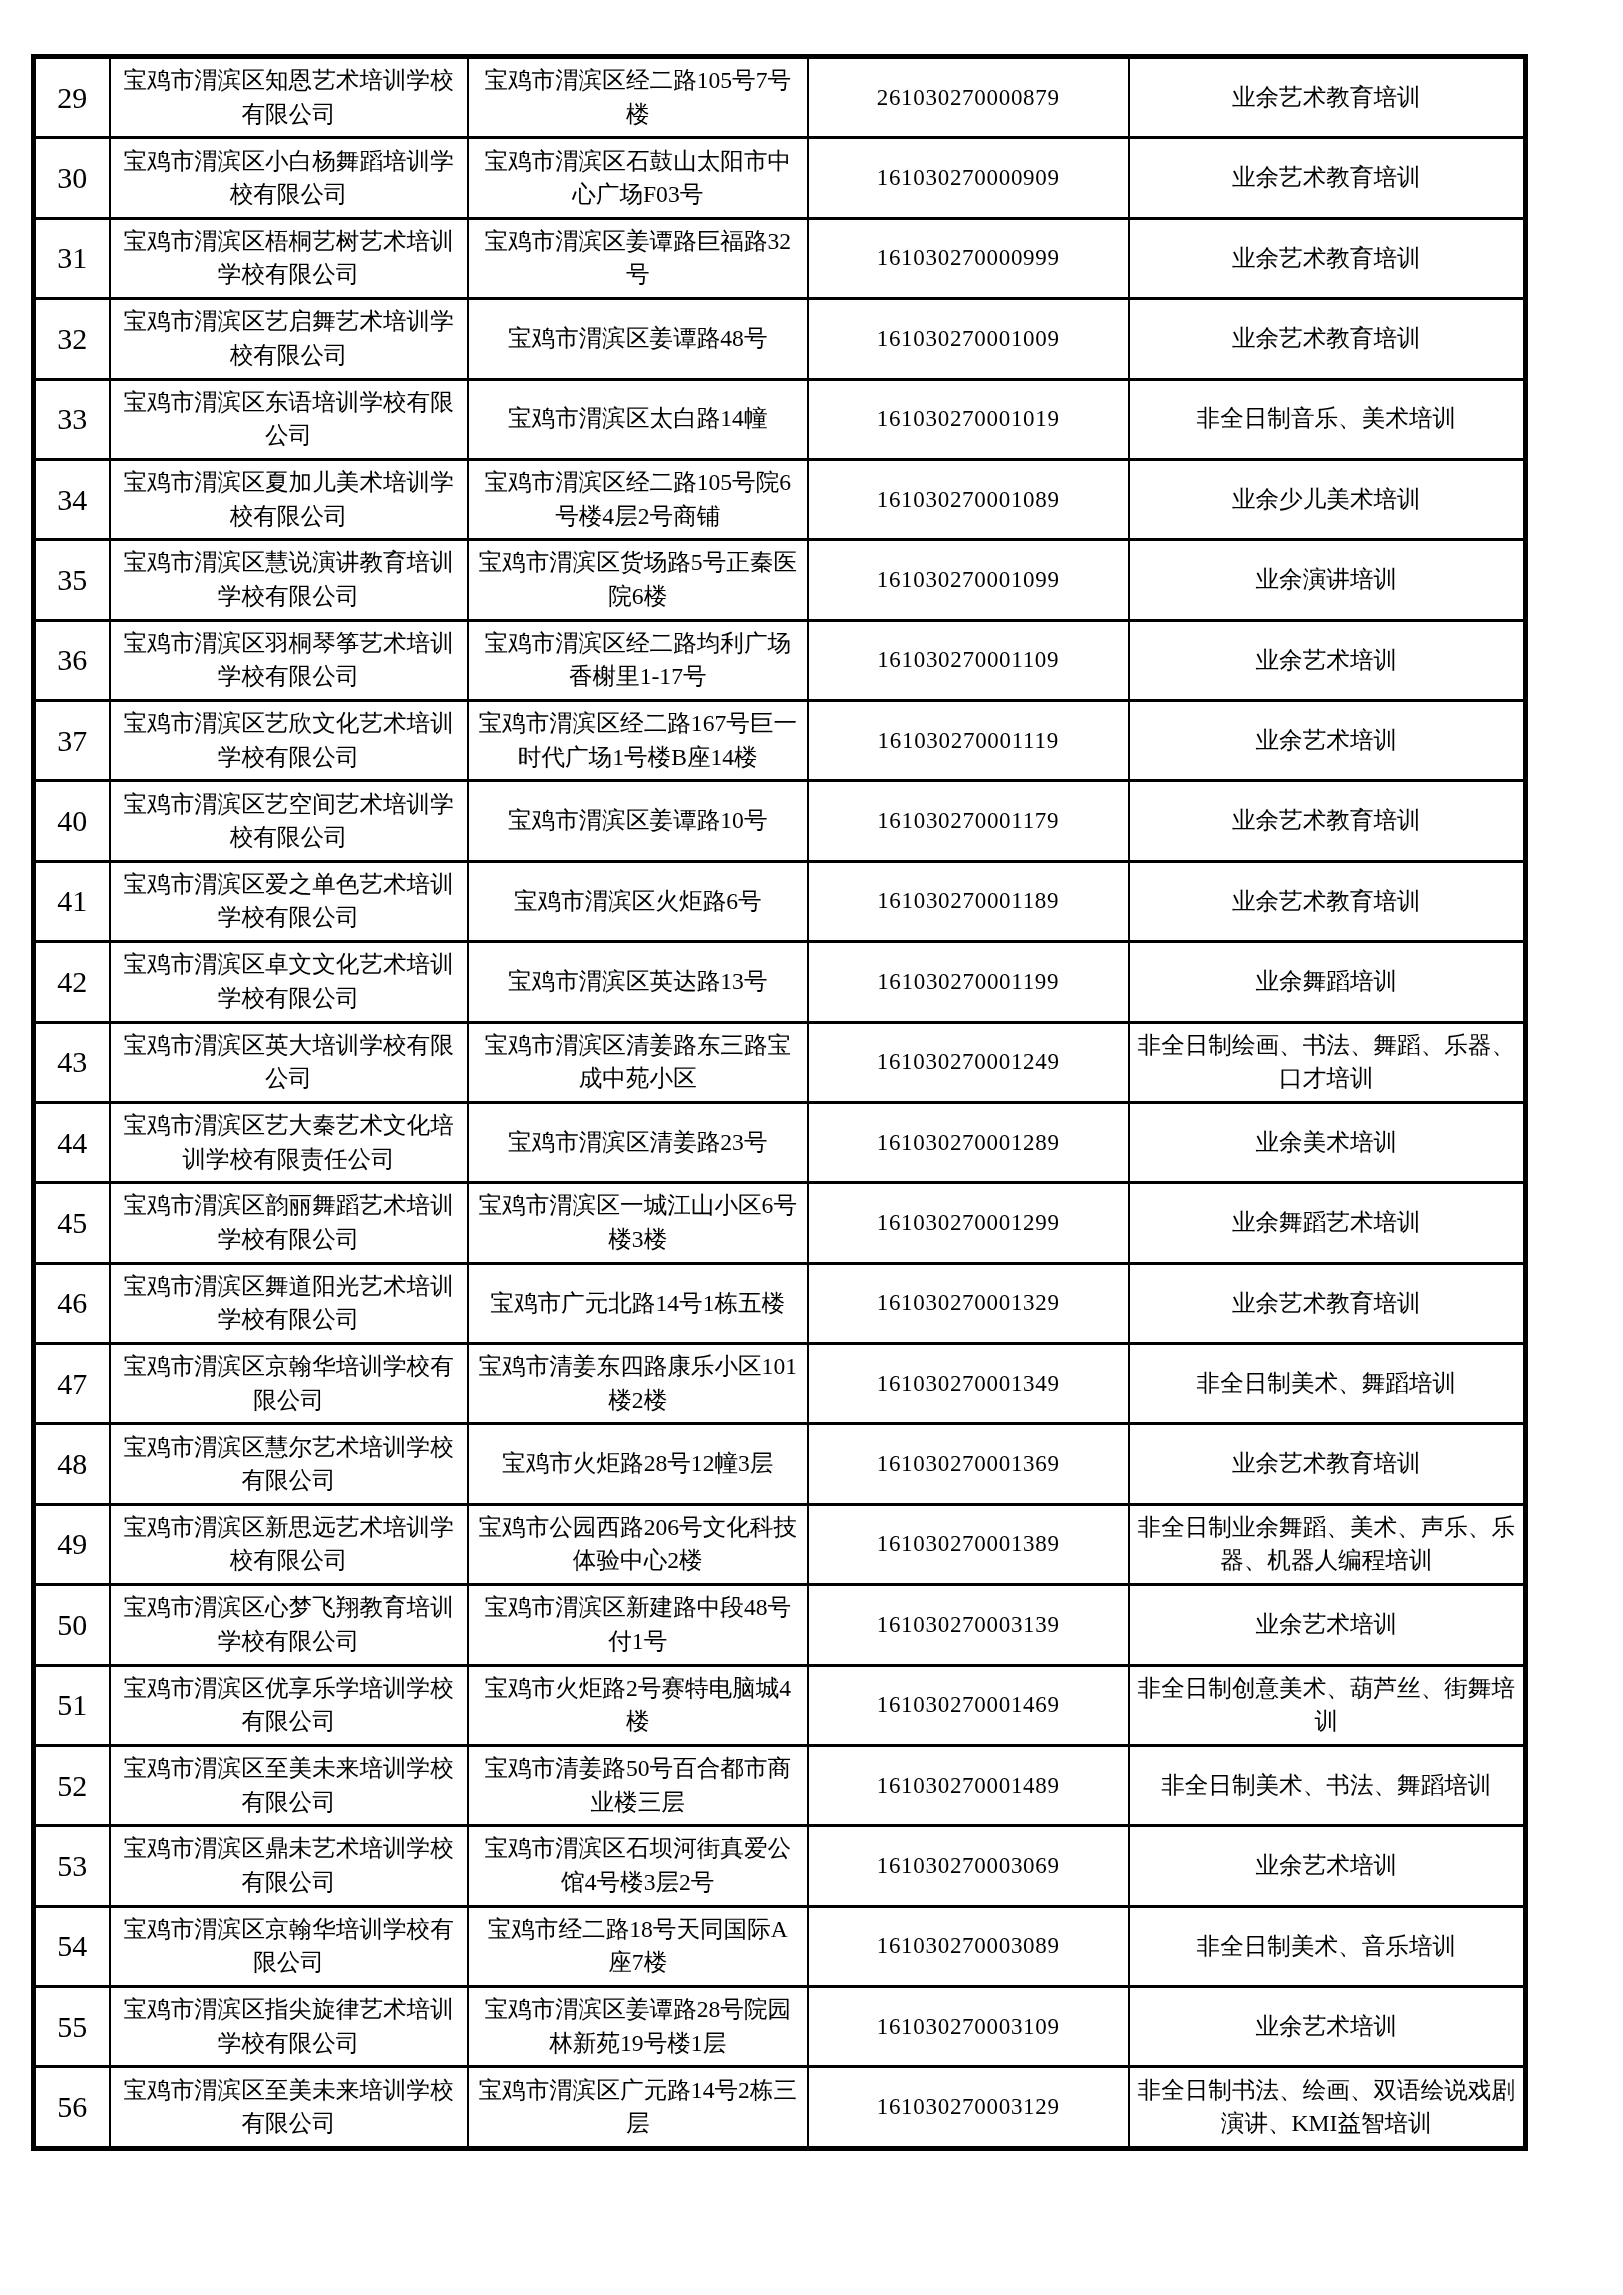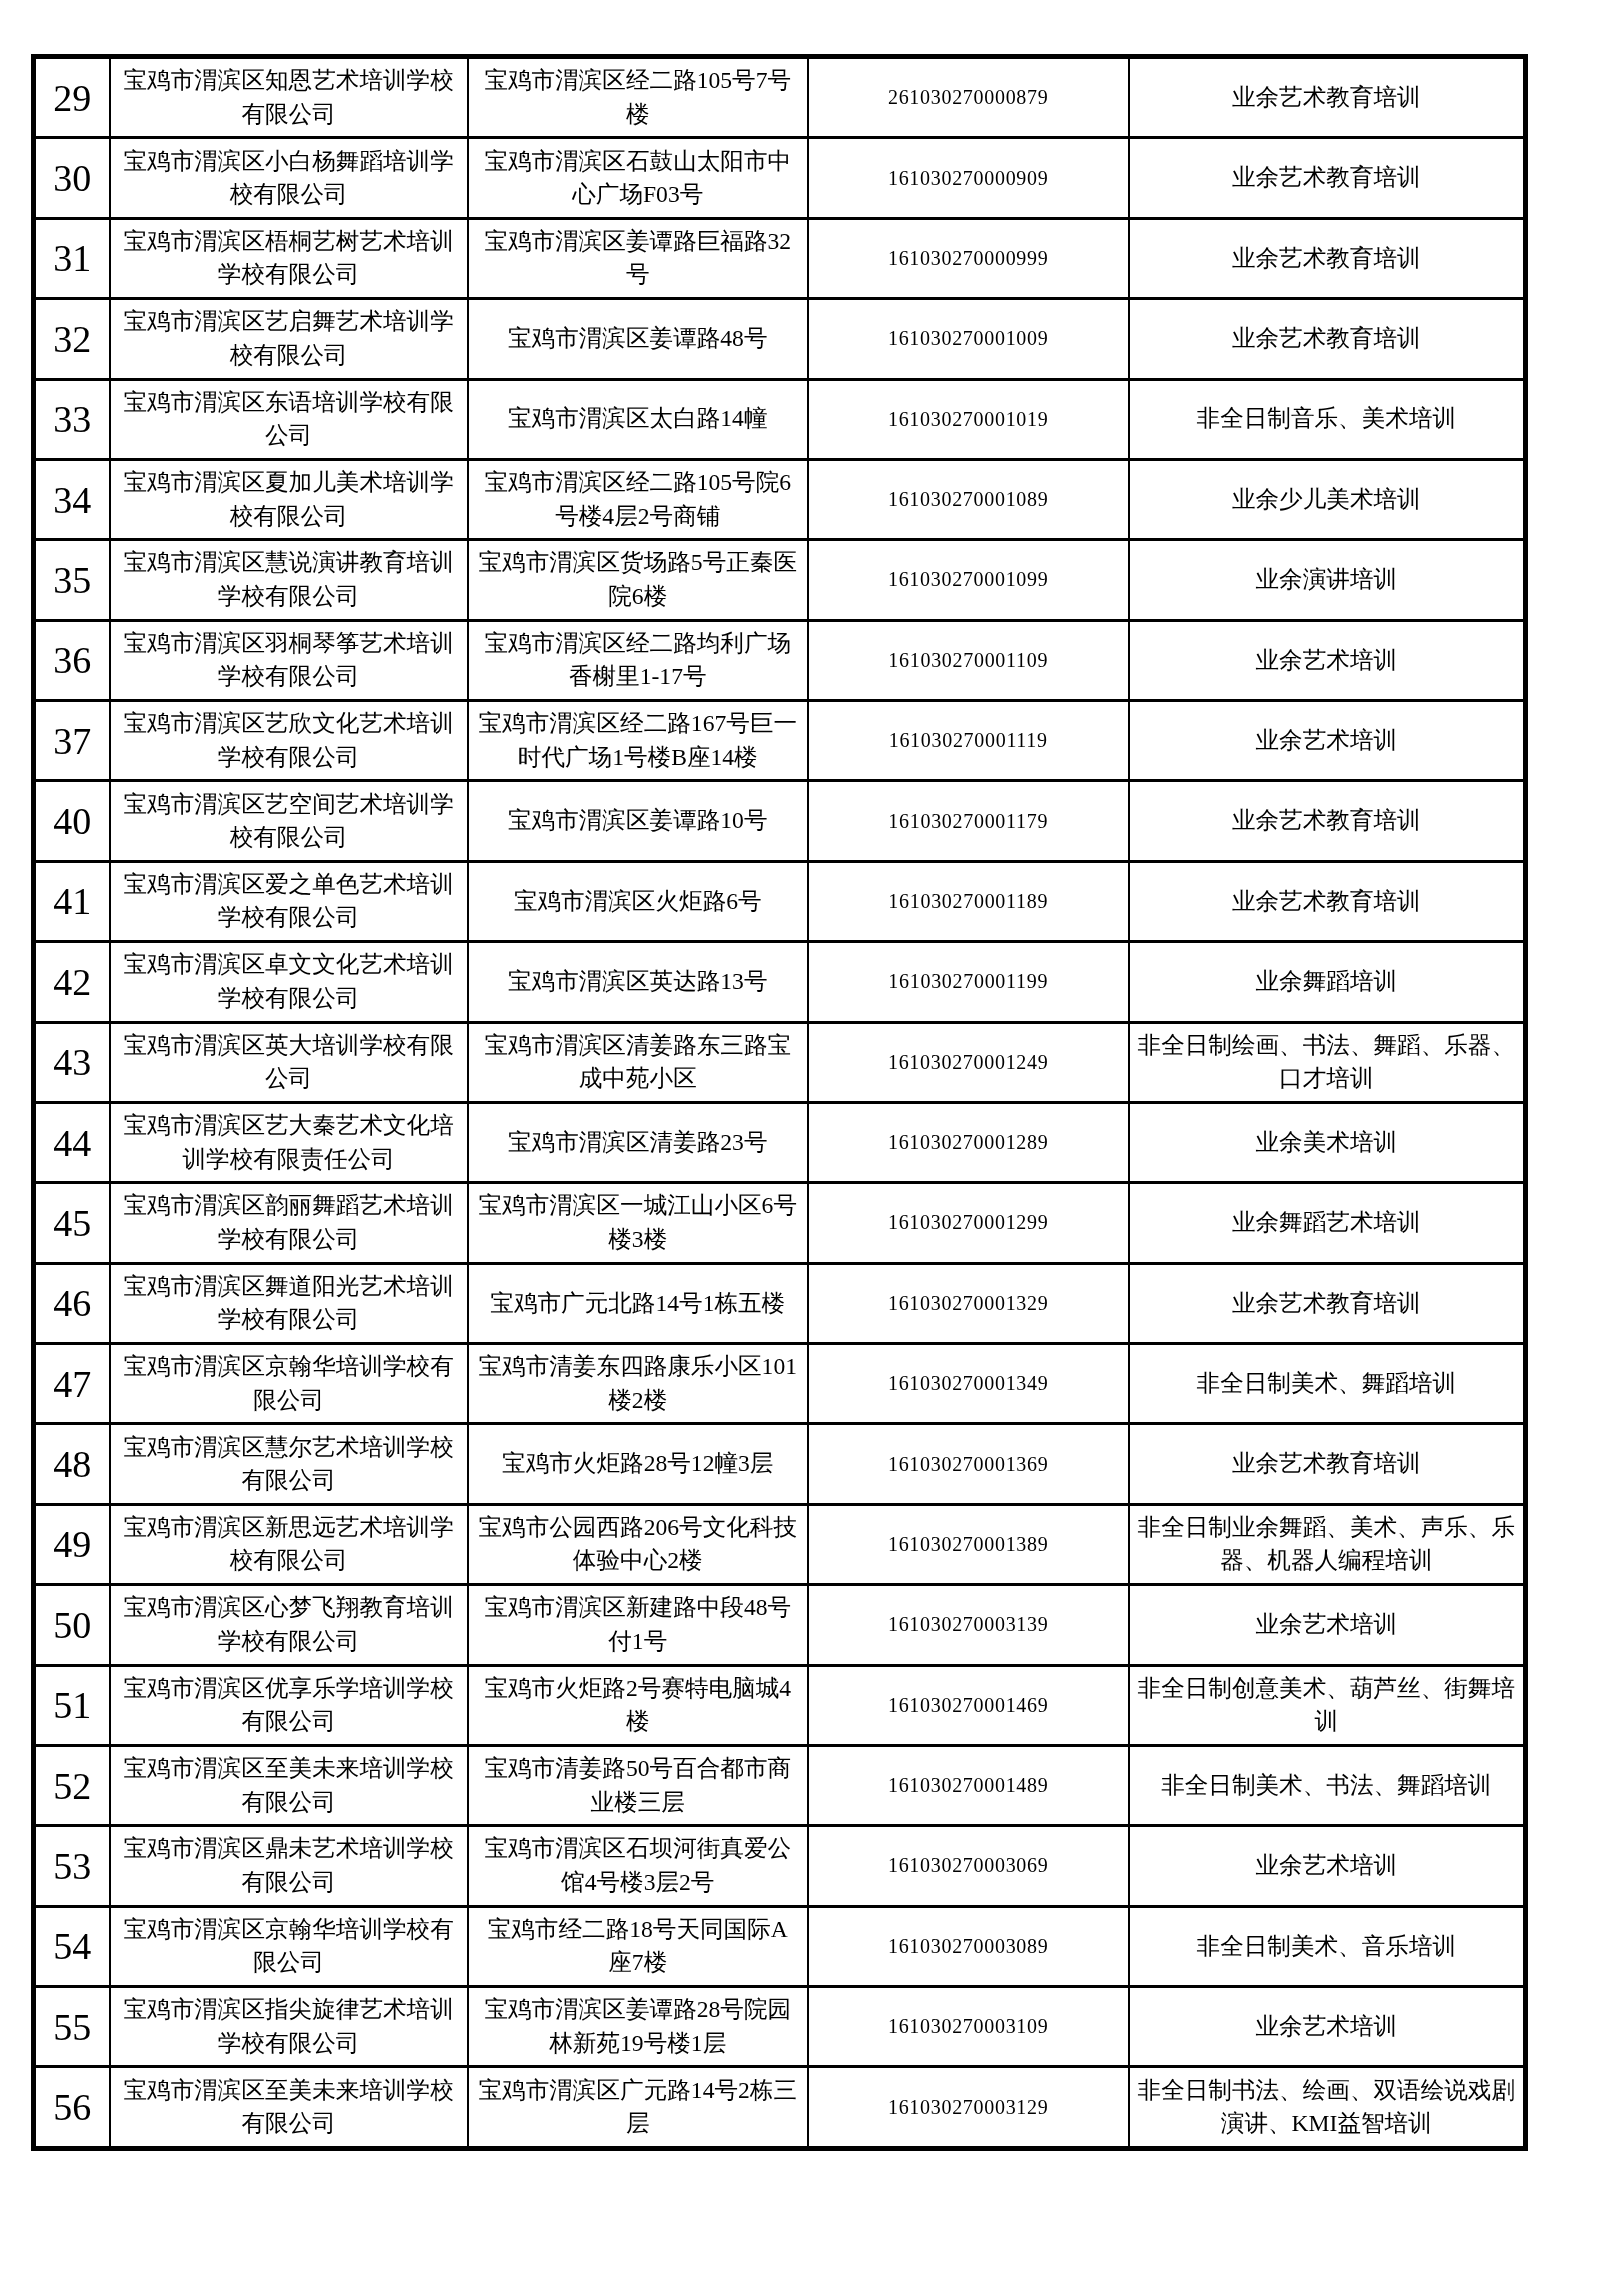--- a/index.html
+++ b/index.html
@@ -35,28 +35,28 @@
     text-align: center;
     vertical-align: middle;
     padding: 5.2px 7.9px;
     overflow: hidden;
     word-break: break-all;
   }
   table.license-table tr {
     height: 68px;
   }
   .c-no {
-    font-size: 38px;
+    font-size: 30px;
   }
   .c-name, .c-addr, .c-cat {
     font-size: 23.6px;
     line-height: 1.42;
   }
   .c-lic {
-    font-size: 20px;
+    font-size: 23px;
     letter-spacing: 0.7px;
     white-space: nowrap;
   }
 </style>
 </head>
 <body>
 
 <div class="table-wrap">
   <table class="license-table">
     <colgroup>

